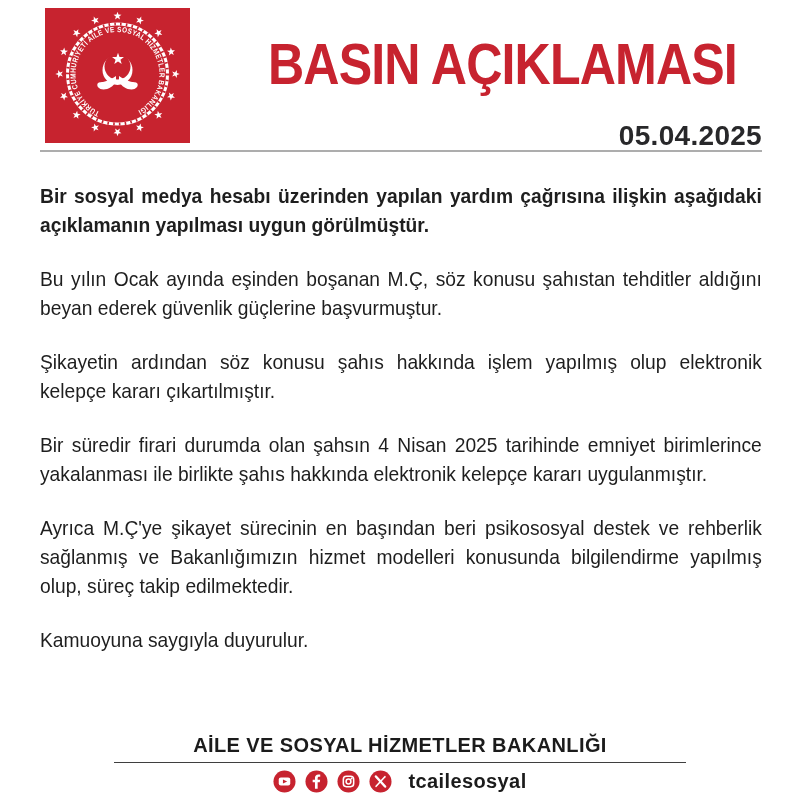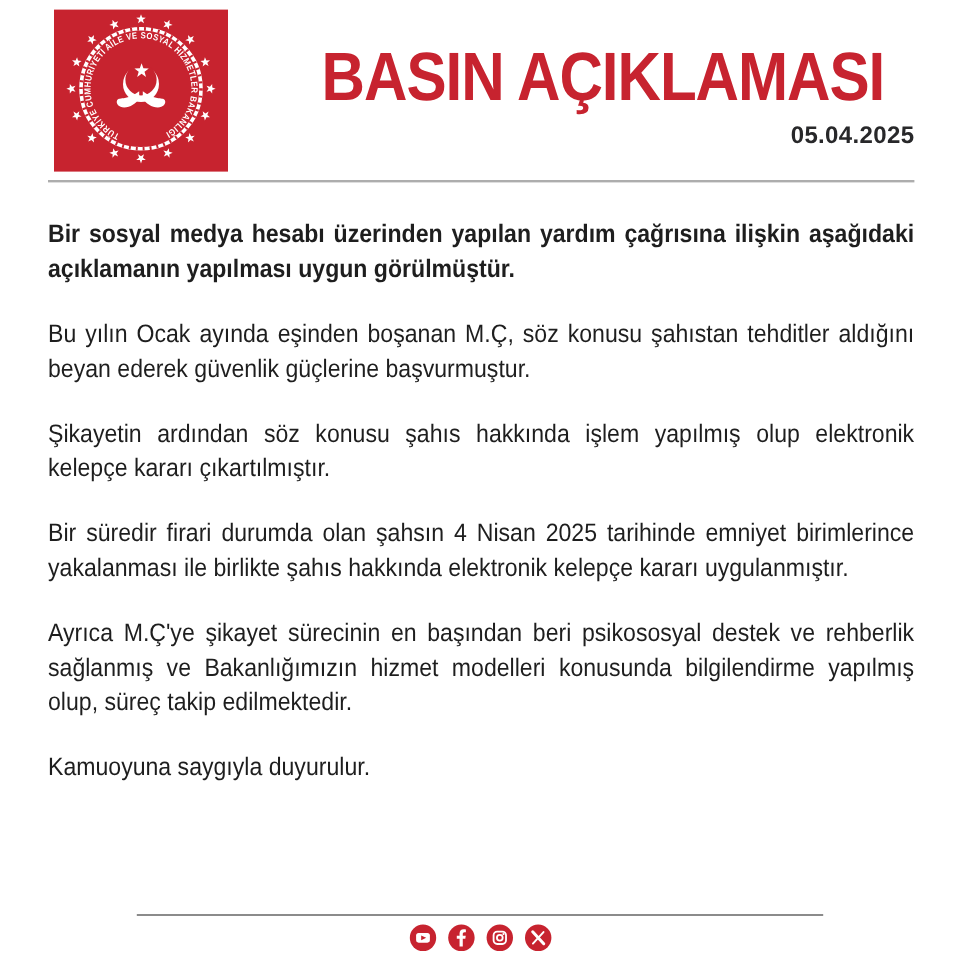--- a/index.html
+++ b/index.html
@@ -31,22 +31,22 @@
   .page-title {
     margin: 0;
     color: var(--brand-red);
     font-size: 57px;
     font-weight: 800;
     letter-spacing: -1px;
     white-space: nowrap;
     transform: scaleX(0.88);
   }
   .date {
-    position: absolute; right: 38px; bottom: 27px;
-    font-size: 20px; font-weight: 600; color: #28282a;
+    position: absolute; right: 38px; bottom: 0;
+    font-size: 28px; font-weight: 600; color: #28282a;
     letter-spacing: 0.3px;
   }
   .header-rule {
     position: absolute; left: 40px; right: 38px; bottom: 0;
     height: 0; border: none; border-top: 2px solid #ADADAD; margin: 0;
   }
 
   
   .content {
     position: absolute; left: 40px; top: 181px;
@@ -149,20 +149,21 @@
   <div class="content">
     <p class="intro">Bir sosyal medya hesabı üzerinden yapılan yardım çağrısına ilişkin aşağıdaki açıklamanın yapılması uygun görülmüştür.</p>
     <p>Bu yılın Ocak ayında eşinden boşanan M.Ç, söz konusu şahıstan tehditler aldığını beyan ederek güvenlik güçlerine başvurmuştur.</p>
     <p>Şikayetin ardından söz konusu şahıs hakkında işlem yapılmış olup elektronik kelepçe kararı çıkartılmıştır.</p>
     <p>Bir süredir firari durumda olan şahsın 4 Nisan 2025 tarihinde emniyet birimlerince yakalanması ile birlikte şahıs hakkında elektronik kelepçe kararı uygulanmıştır.</p>
     <p>Ayrıca M.Ç'ye şikayet sürecinin en başından beri psikososyal destek ve rehberlik sağlanmış ve Bakanlığımızın hizmet modelleri konusunda bilgilendirme yapılmış olup, süreç takip edilmektedir.</p>
     <p class="closing">Kamuoyuna saygıyla duyurulur.</p>
   </div>
 
   <div class="footer">
+    <div class="ministry-name">AİLE VE SOSYAL HİZMETLER BAKANLIĞI</div>
     <hr class="footer-rule">
 
     <div class="social-row">
 
       <span class="social-icon">
         <svg viewBox="-12 -12 24 24">
           <circle r="11.5" fill="var(--brand-red)"></circle>
           <rect x="-6" y="-4.2" width="12" height="8.4" rx="2.2" fill="#ffffff"></rect>
           <path d="M -1.6,-2.1 L 2.8,0 L -1.6,2.1 Z" fill="var(--brand-red)"></path>
         </svg>
@@ -185,16 +186,17 @@
       </span>
 
       <span class="social-icon">
         <svg viewBox="-12 -12 24 24">
           <circle r="11.5" fill="var(--brand-red)"></circle>
           <path d="M -4.8,-5.2 L 4.8,5.2" stroke="#ffffff" stroke-width="2.6" stroke-linecap="round"></path>
           <path d="M 4.6,-5 L -4.6,5" stroke="#ffffff" stroke-width="1.7" stroke-linecap="round"></path>
         </svg>
       </span>
 
+      <span class="handle">tcailesosyal</span>
     </div>
   </div>
 
 </div>
 
 </body></html>

